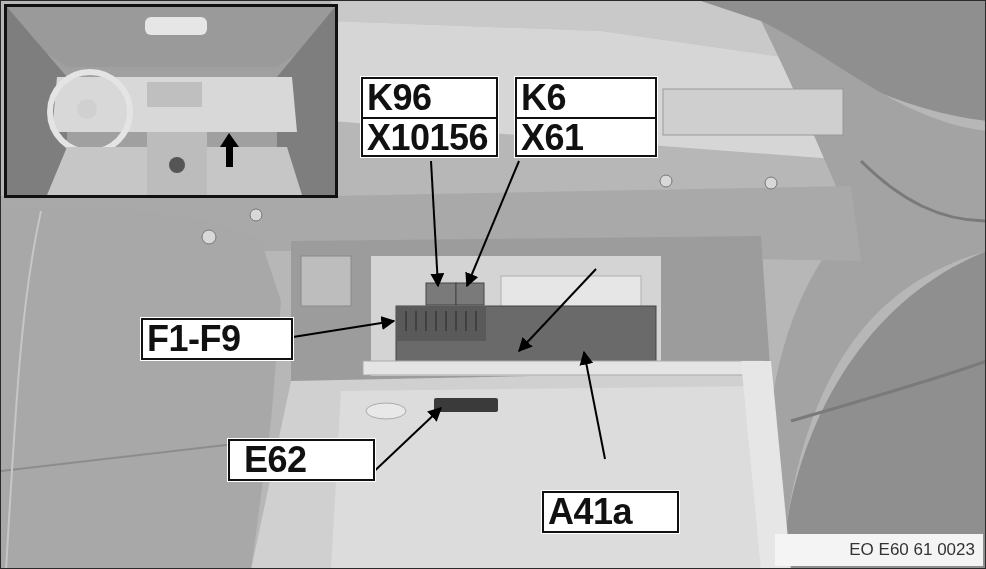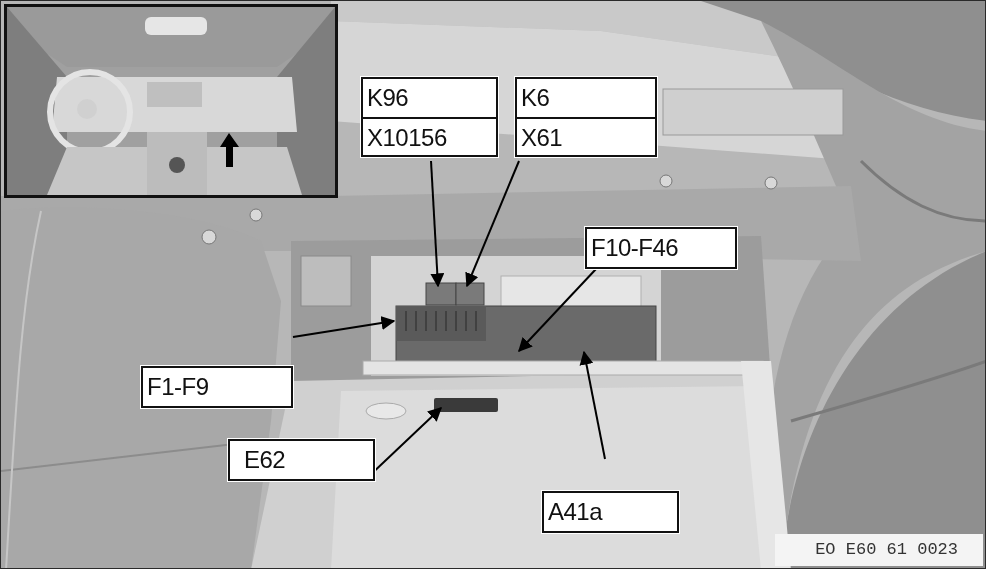--- a/index.html
+++ b/index.html
@@ -8,32 +8,32 @@
     position: absolute; left: 0; top: 0; width: 984px; height: 567px;
     border: 1px solid #2a2a2a; background: #b4b4b4; overflow: hidden;
   }
   .scene { position: absolute; left: 0; top: 0; width: 986px; height: 569px; }
   .callout {
     position: absolute; background: #ffffff; border: 2px solid #111;
     box-shadow: 0 0 0 1px #ffffff;
   }
   .callout .row {
     height: 38px; border-top: 2px solid #111; box-sizing: border-box;
-    font-weight: normal; font-size: 24px; line-height: 38px; padding-left: 4px;
+    font-weight: bold; font-size: 36px; line-height: 38px; padding-left: 4px;
     color: #111; letter-spacing: -0.5px; white-space: nowrap;
   }
   .callout .row:first-child { border-top: none; }
   .inset {
     position: absolute; left: 3px; top: 3px; width: 328px; height: 188px;
     border: 3px solid #111; background: #9a9a9a; overflow: hidden;
   }
   .docid {
     position: absolute; right: 2px; bottom: 2px; width: 208px; height: 32px;
     background: #f4f4f4; color: #333; font-size: 17px; line-height: 32px;
-    text-align: right; padding-right: 25px; box-sizing: border-box; font-family: Liberation Mono, monospace;
+    text-align: right; padding-right: 8px; box-sizing: border-box;
   }
   .leaders { position: absolute; left: 0; top: 0; pointer-events: none; }
 </style>
 </head>
 <body>
 
 <div class="frame">
   <svg class="scene" viewBox="0 0 986 569" width="986" height="569">
 
     <rect x="0" y="0" width="986" height="569" fill="#b7b7b7"></rect>
@@ -125,24 +125,21 @@
   </svg>
 
   <div class="callout" style="left:360px; top:76px; width:133px;">
     <div class="row">K96</div>
     <div class="row">X10156</div>
   </div>
   <div class="callout" style="left:514px; top:76px; width:138px;">
     <div class="row">K6</div>
     <div class="row">X61</div>
   </div>
-  <div class="callout" style="left:584px; top:226px; width:148px;">
-    <div class="row">F10-F46</div>
-  </div>
-  <div class="callout" style="left:140px; top:317px; width:148px;margin-top:48px;">
+  <div class="callout" style="left:140px; top:317px; width:148px;">
     <div class="row">F1-F9</div>
   </div>
   <div class="callout" style="left:227px; top:438px; width:133px;padding-left:10px;">
     <div class="row">E62</div>
   </div>
   <div class="callout" style="left:541px; top:458px; width:133px;margin-top:32px;">
     <div class="row">A41a</div>
   </div>
 
   <div class="docid">EO E60 61 0023</div>

